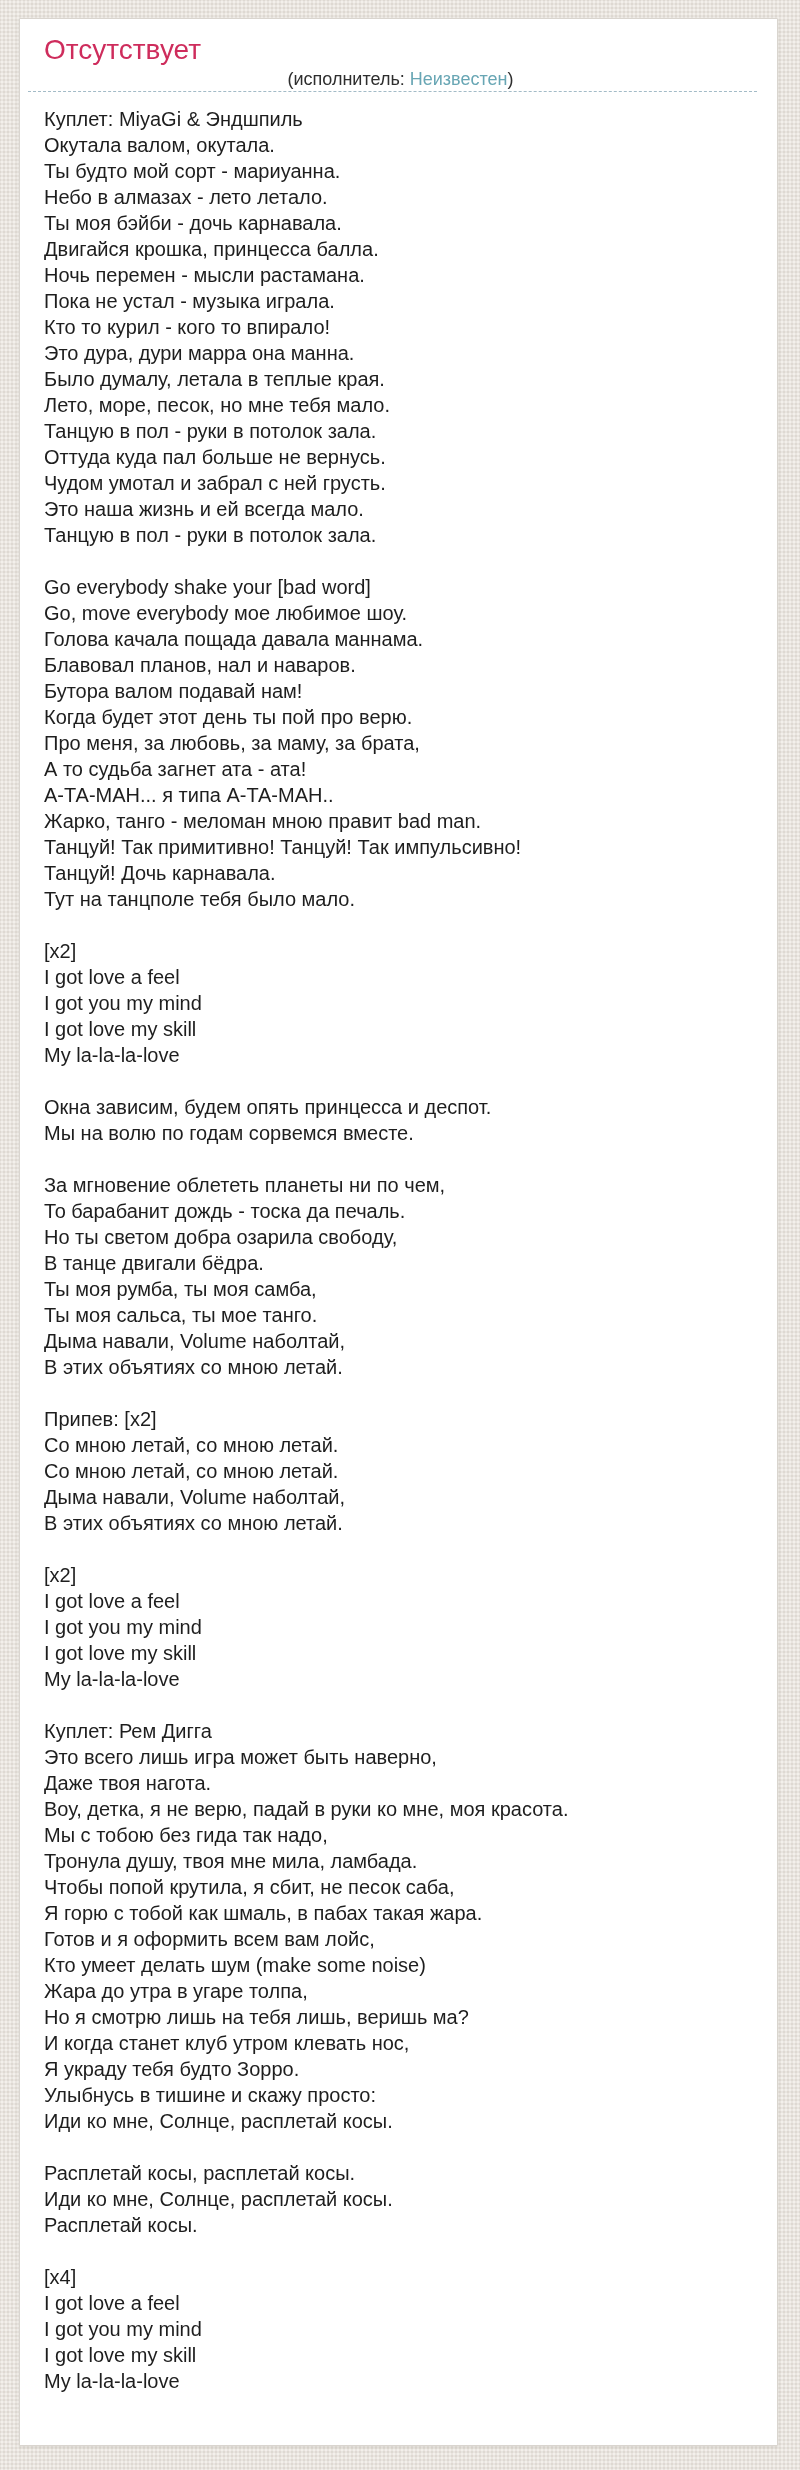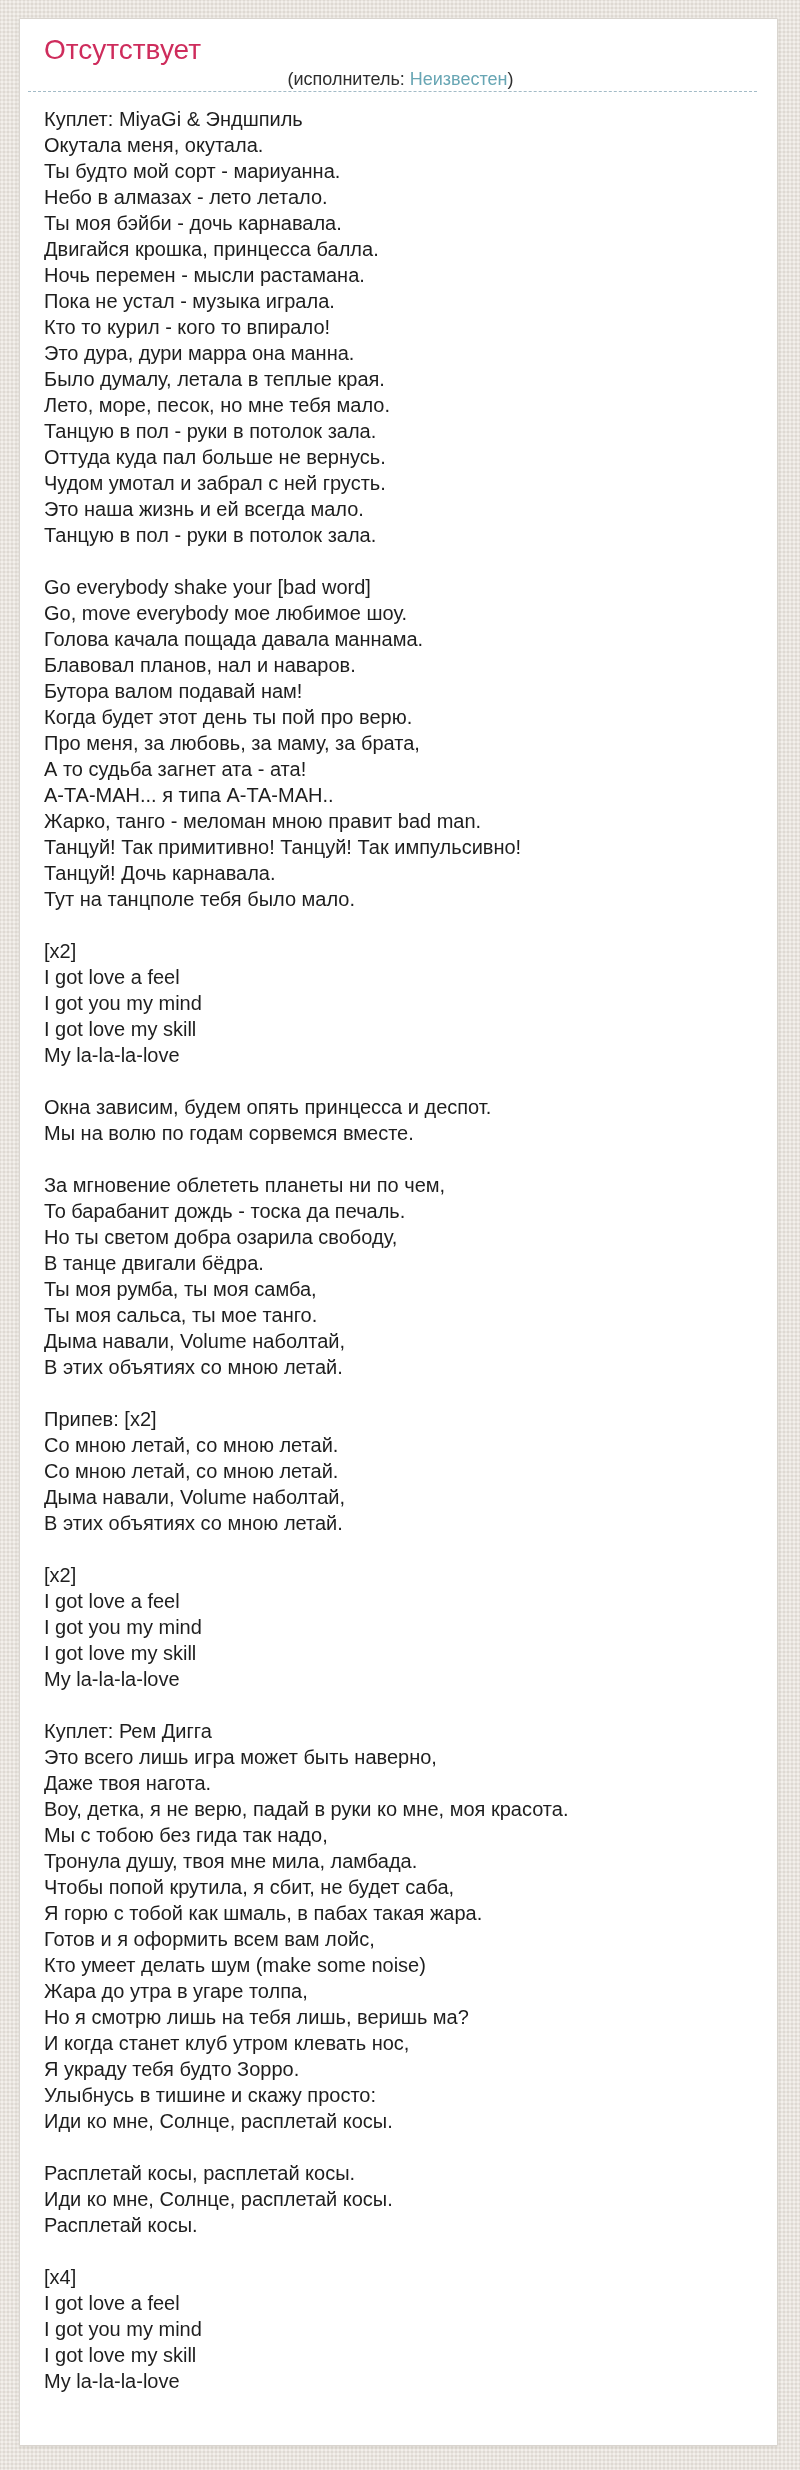--- a/index.html
+++ b/index.html
@@ -74,21 +74,21 @@
   <div class="header">
     <h1 class="song-title">Отсутствует</h1>
     <div class="artist-line">
       <span>(исполнитель:</span>
       <a href="#">Неизвестен</a><span>)</span>
     </div>
   </div>
 
   <div class="lyrics">
       <div class="lyric-line">Куплет: MiyaGi &amp; Эндшпиль</div>
-      <div class="lyric-line">Окутала меня, окутала.</div>
+      <div class="lyric-line">Окутала валом, окутала.</div>
       <div class="lyric-line">Ты будто мой сорт - мариуанна.</div>
       <div class="lyric-line">Небо в алмазах - лето летало.</div>
       <div class="lyric-line">Ты моя бэйби - дочь карнавала.</div>
       <div class="lyric-line">Двигайся крошка, принцесса балла.</div>
       <div class="lyric-line">Ночь перемен - мысли растамана.</div>
       <div class="lyric-line">Пока не устал - музыка играла.</div>
       <div class="lyric-line">Кто то курил - кого то впирало!</div>
       <div class="lyric-line">Это дура, дури марра она манна.</div>
       <div class="lyric-line">Было думалу, летала в теплые края.</div>
       <div class="lyric-line">Лето, море, песок, но мне тебя мало.</div>
@@ -141,21 +141,21 @@
       <div class="lyric-line">I got you my mind</div>
       <div class="lyric-line">I got love my skill</div>
       <div class="lyric-line">My la-la-la-love</div>
       <div class="lyric-line"></div>
       <div class="lyric-line">Куплет: Рем Дигга</div>
       <div class="lyric-line">Это всего лишь игра может быть наверно,</div>
       <div class="lyric-line">Даже твоя нагота.</div>
       <div class="lyric-line">Воу, детка, я не верю, падай в руки ко мне, моя красота.</div>
       <div class="lyric-line">Мы с тобою без гида так надо,</div>
       <div class="lyric-line">Тронула душу, твоя мне мила, ламбада.</div>
-      <div class="lyric-line">Чтобы попой крутила, я сбит, не будет саба,</div>
+      <div class="lyric-line">Чтобы попой крутила, я сбит, не песок саба,</div>
       <div class="lyric-line">Я горю с тобой как шмаль, в пабах такая жара.</div>
       <div class="lyric-line">Готов и я оформить всем вам лойс,</div>
       <div class="lyric-line">Кто умеет делать шум (make some noise)</div>
       <div class="lyric-line">Жара до утра в угаре толпа,</div>
       <div class="lyric-line">Но я смотрю лишь на тебя лишь, веришь ма?</div>
       <div class="lyric-line">И когда станет клуб утром клевать нос,</div>
       <div class="lyric-line">Я украду тебя будто Зорро.</div>
       <div class="lyric-line">Улыбнусь в тишине и скажу просто:</div>
       <div class="lyric-line">Иди ко мне, Солнце, расплетай косы.</div>
       <div class="lyric-line"></div>

